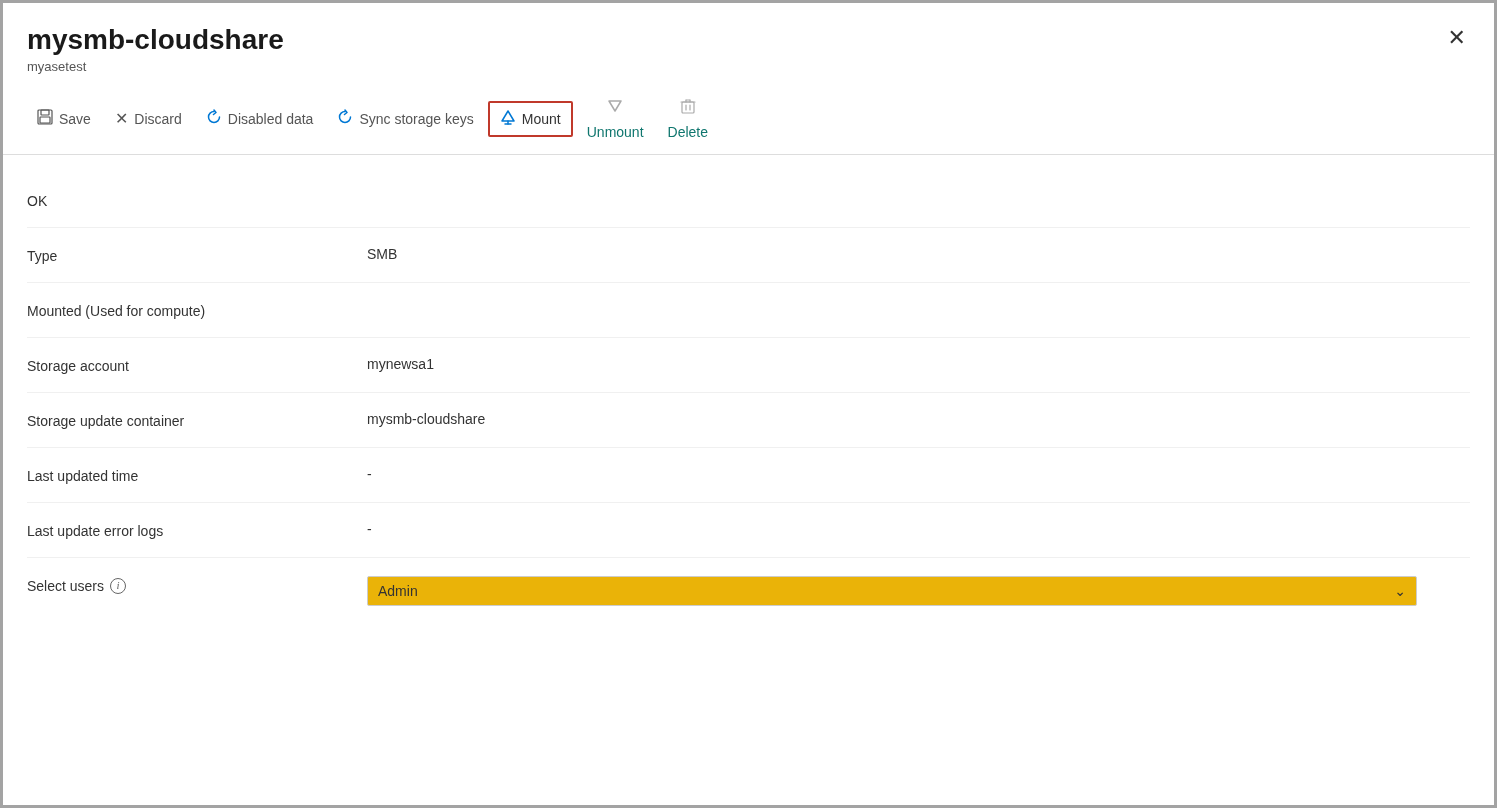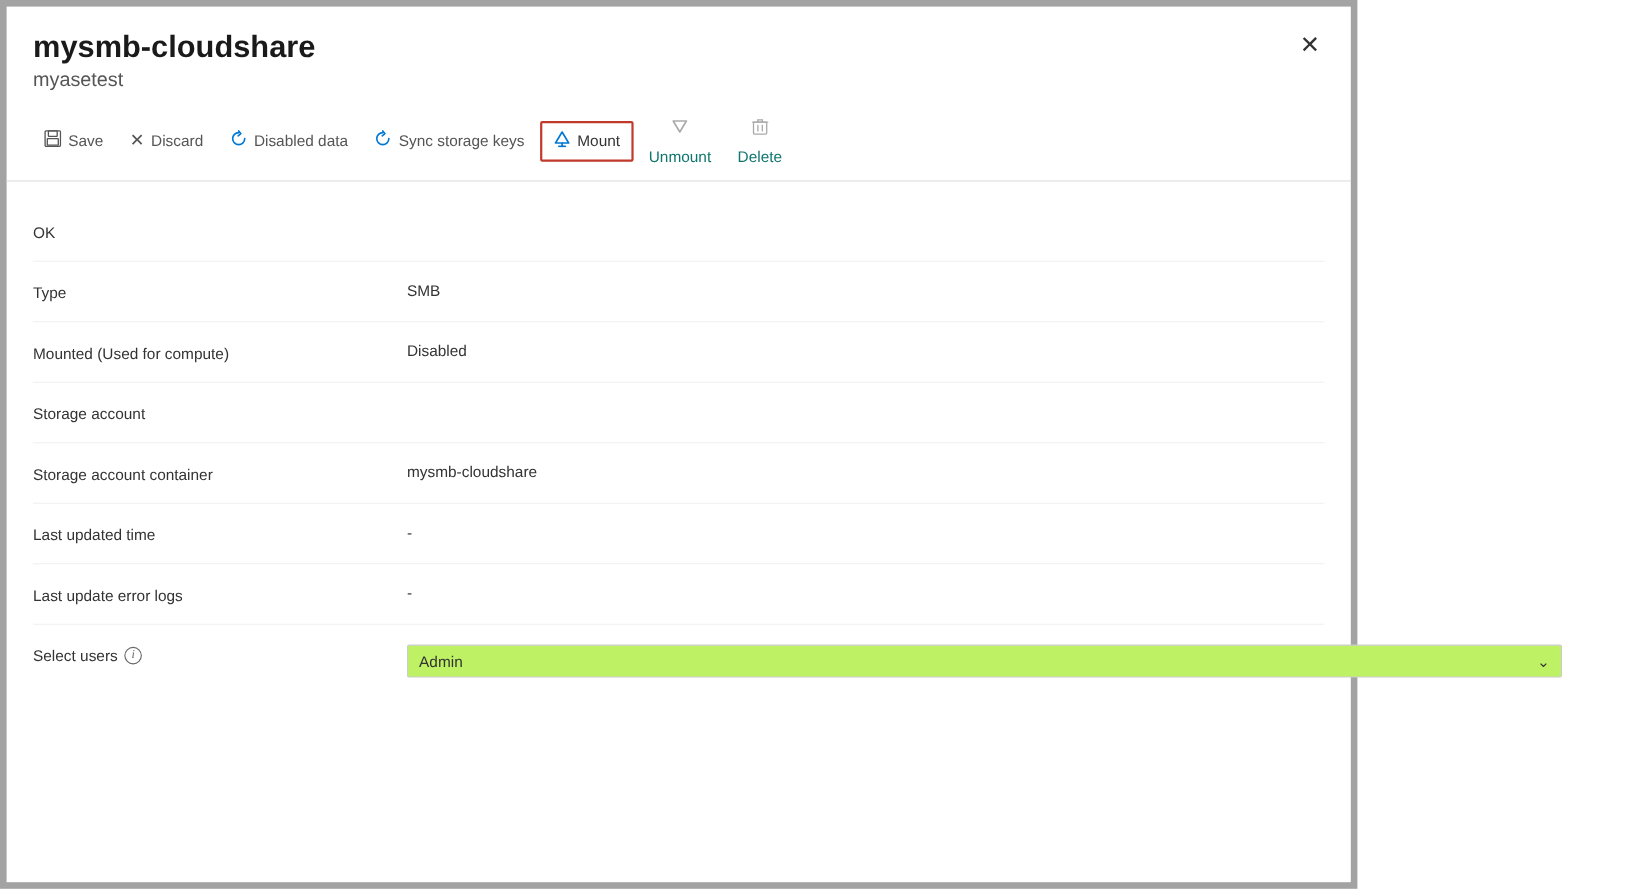--- a/index.html
+++ b/index.html
@@ -4,39 +4,39 @@
   <style>
     * { box-sizing: border-box; margin: 0; padding: 0; }
     body {
       font-family: 'Segoe UI', Arial, sans-serif;
       background: #fff;
       color: #333;
       width: 1497px;
       min-height: 808px;
     }
     .panel {
-      width: 1234px;
+      width: 1497px;
       min-height: 808px;
       background: #fff;
-      border: 6px solid #a3a3a3;
+      border: 3px solid #a3a3a3;
       position: relative;
       padding: 0;
     }
     .panel-header {
       padding: 20px 24px 10px 24px;
       position: relative;
     }
     .panel-title {
       font-size: 28px;
       font-weight: 600;
       color: #1a1a1a;
       line-height: 1.2;
     }
     .panel-subtitle {
-      font-size: 18px;
+      font-size: 13px;
       color: #555;
       margin-top: 2px;
     }
     .close-btn {
       position: absolute;
       top: 20px;
       right: 24px;
       background: none;
       border: none;
       font-size: 22px;
@@ -134,21 +134,21 @@
       font-family: serif;
       line-height: 1;
     }
     .select-wrapper {
       display: flex;
       align-items: center;
       border: 1px solid #ccc;
       border-radius: 2px;
       width: 1050px;
       max-width: 100%;
-      background: #bef264;
+      background: #eab308;
       padding: 6px 10px;
       cursor: pointer;
       justify-content: space-between;
     }
     .select-value {
       font-size: 14px;
       color: #333;
     }
     .chevron-icon {
       font-size: 14px;
@@ -249,27 +249,27 @@
 
     <div class="field-row">
       <div class="field-value">OK</div>
     </div>
     <div class="field-row">
       <div class="field-label">Type</div>
       <div class="field-value">SMB</div>
     </div>
     <div class="field-row">
       <div class="field-label">Mounted (Used for compute)</div>
-      <div class="field-value">Disabled</div>
     </div>
     <div class="field-row">
       <div class="field-label">Storage account</div>
-    </div>
-    <div class="field-row">
-      <div class="field-label">Storage account container</div>
+      <div class="field-value">mynewsa1</div>
+    </div>
+    <div class="field-row">
+      <div class="field-label">Storage update container</div>
       <div class="field-value">mysmb-cloudshare</div>
     </div>
     <div class="field-row">
       <div class="field-label">Last updated time</div>
       <div class="field-value">-</div>
     </div>
     <div class="field-row">
       <div class="field-label">Last update error logs</div>
       <div class="field-value">-</div>
     </div>

